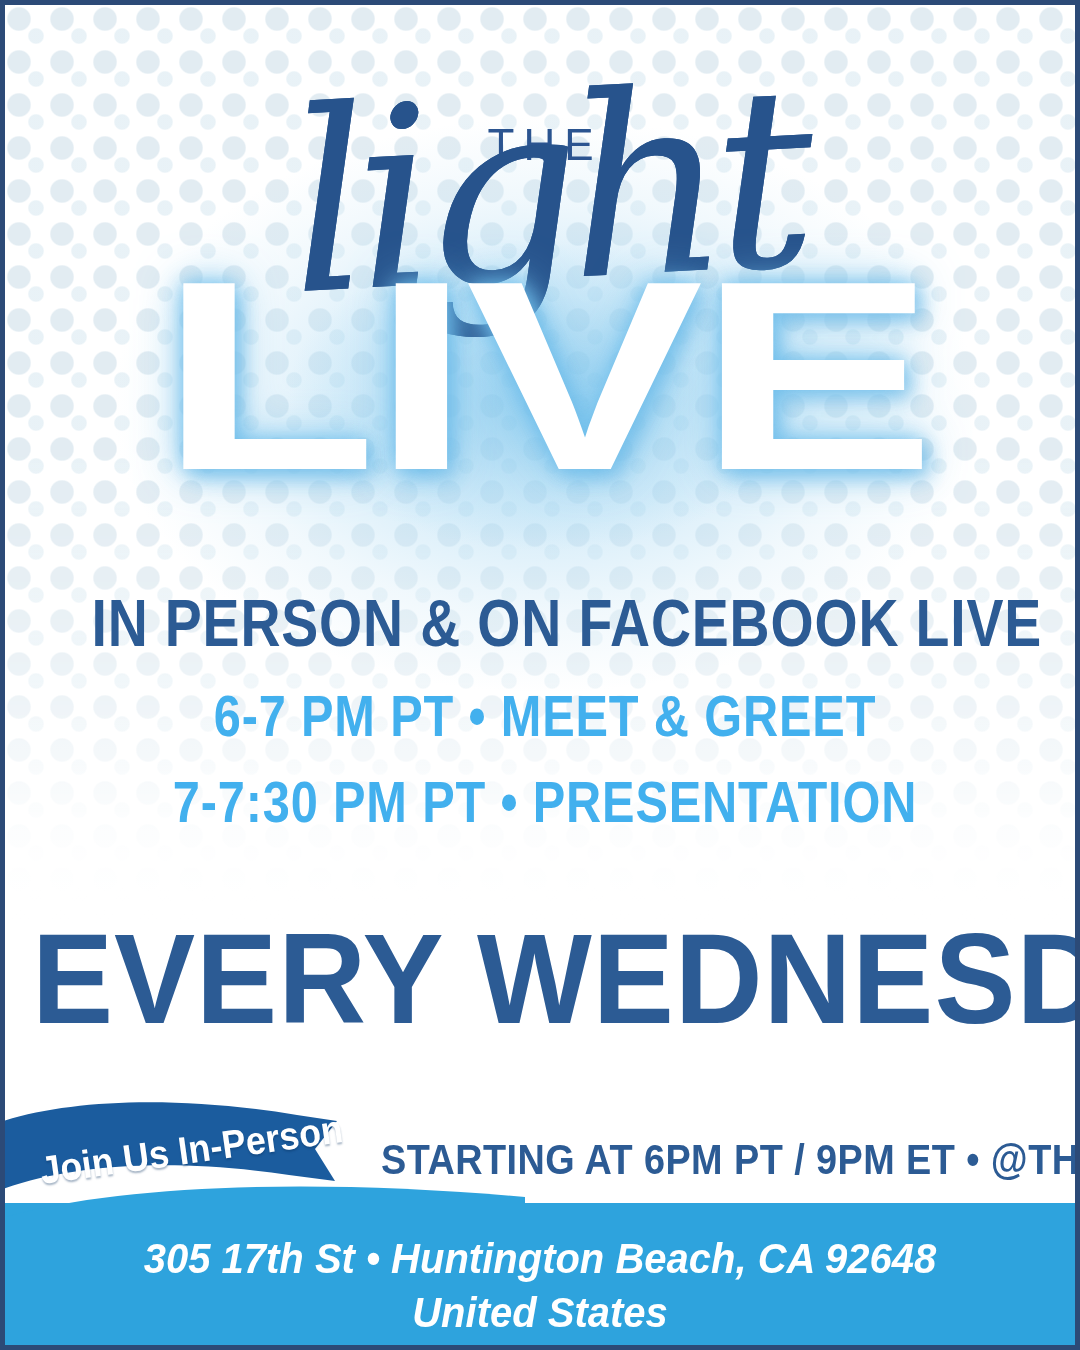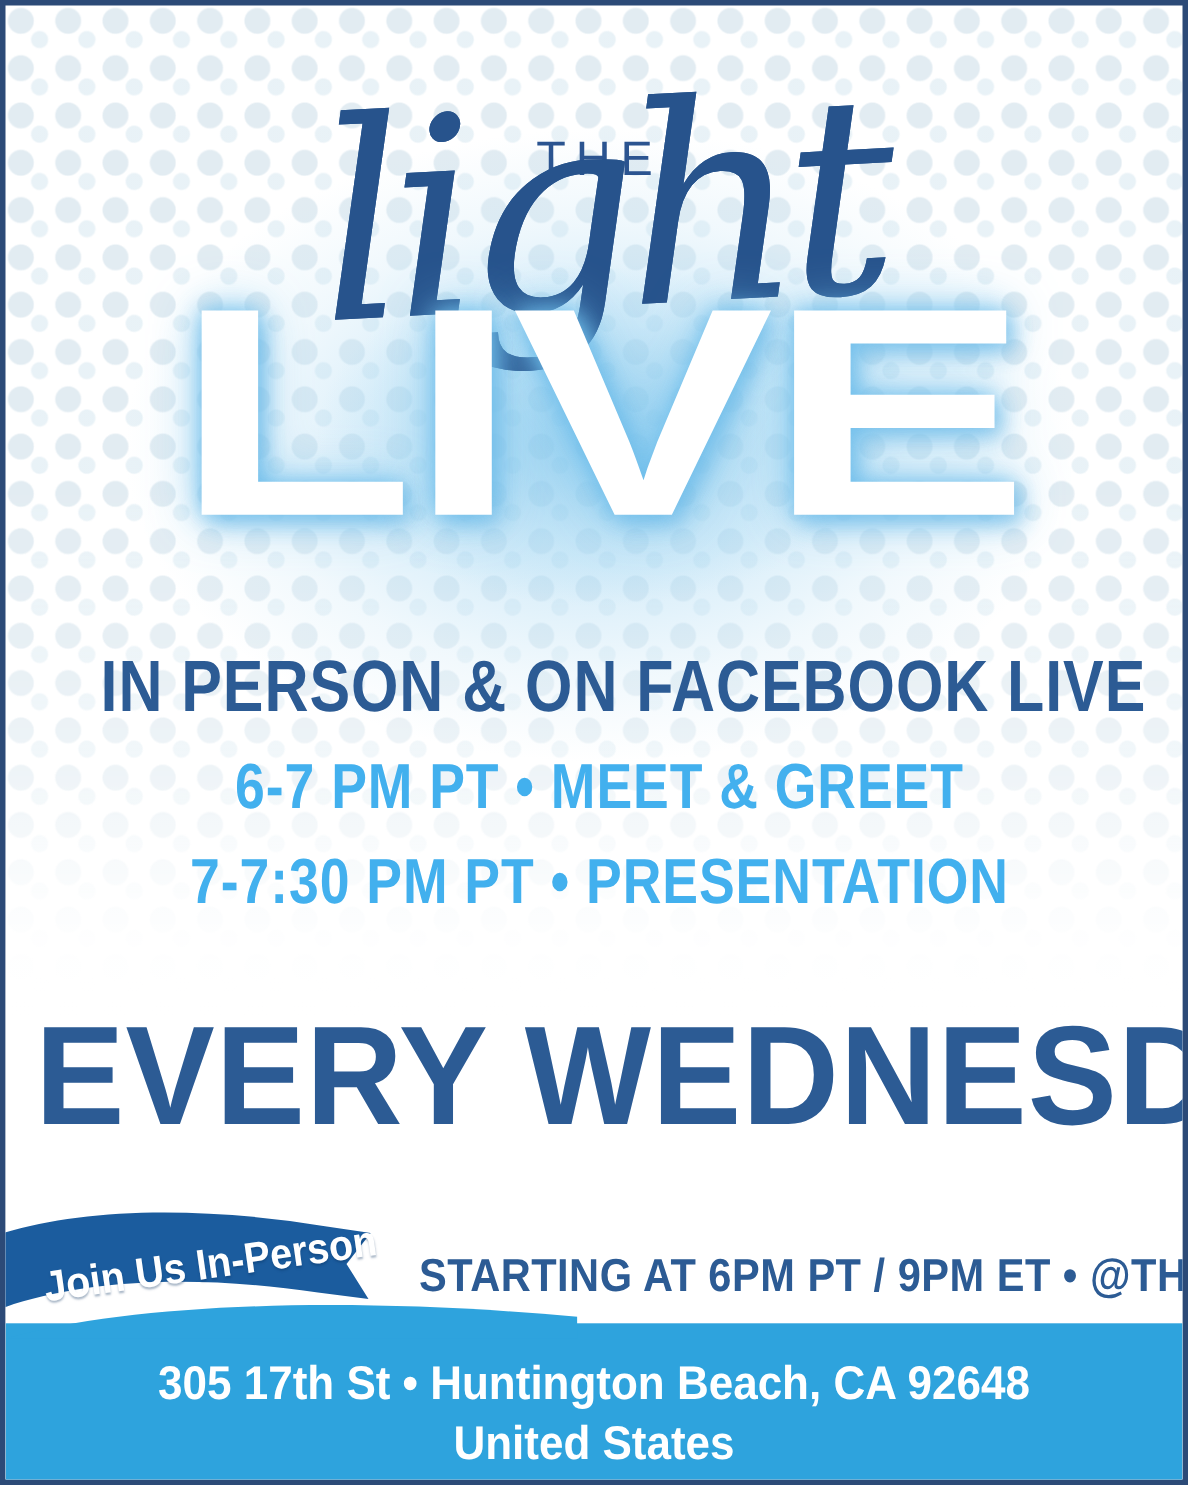--- a/index.html
+++ b/index.html
@@ -256,20 +256,21 @@
   }
 
   
   #address-band {
     position: absolute;
     left: 0;
     top: 1198px;
     width: 1070px;
     height: 147px;
     background: #2ea3dd;
+    font-style: italic;
   }
   
   #band-wave {
     position: absolute;
     left: 0;
     top: -26px;
     width: 520px;
     height: 40px;
     overflow: hidden;
   }

